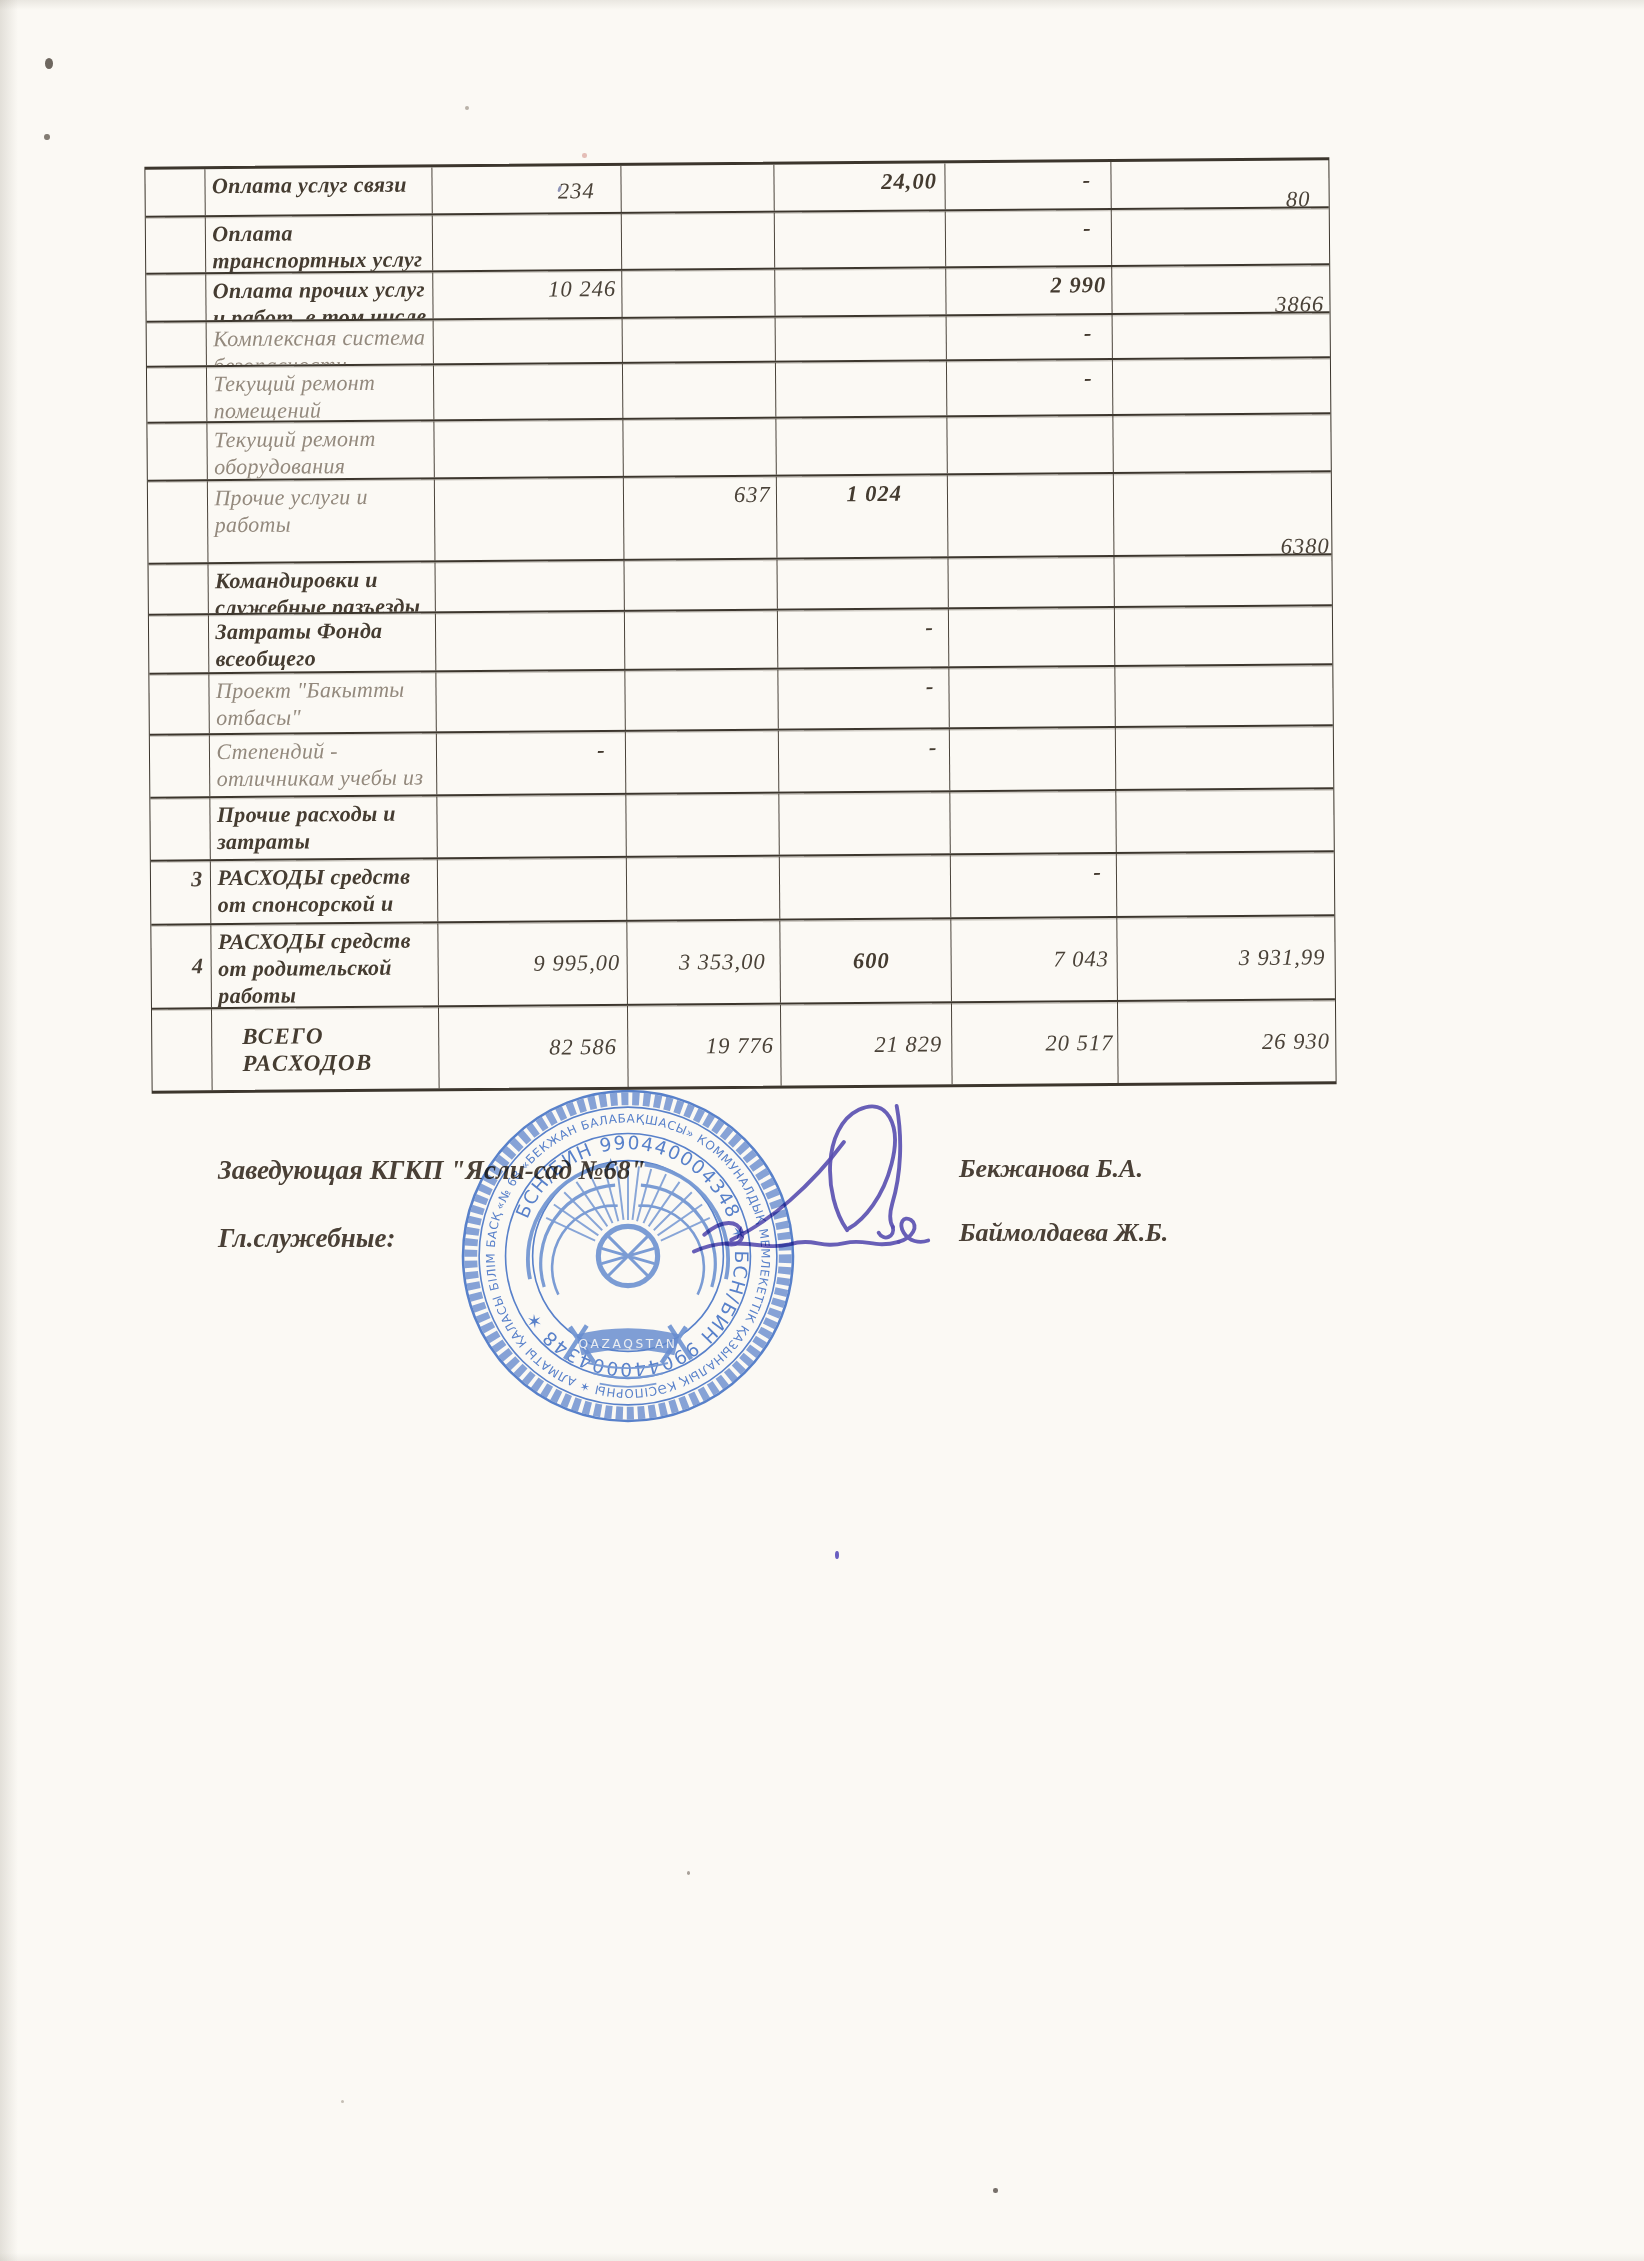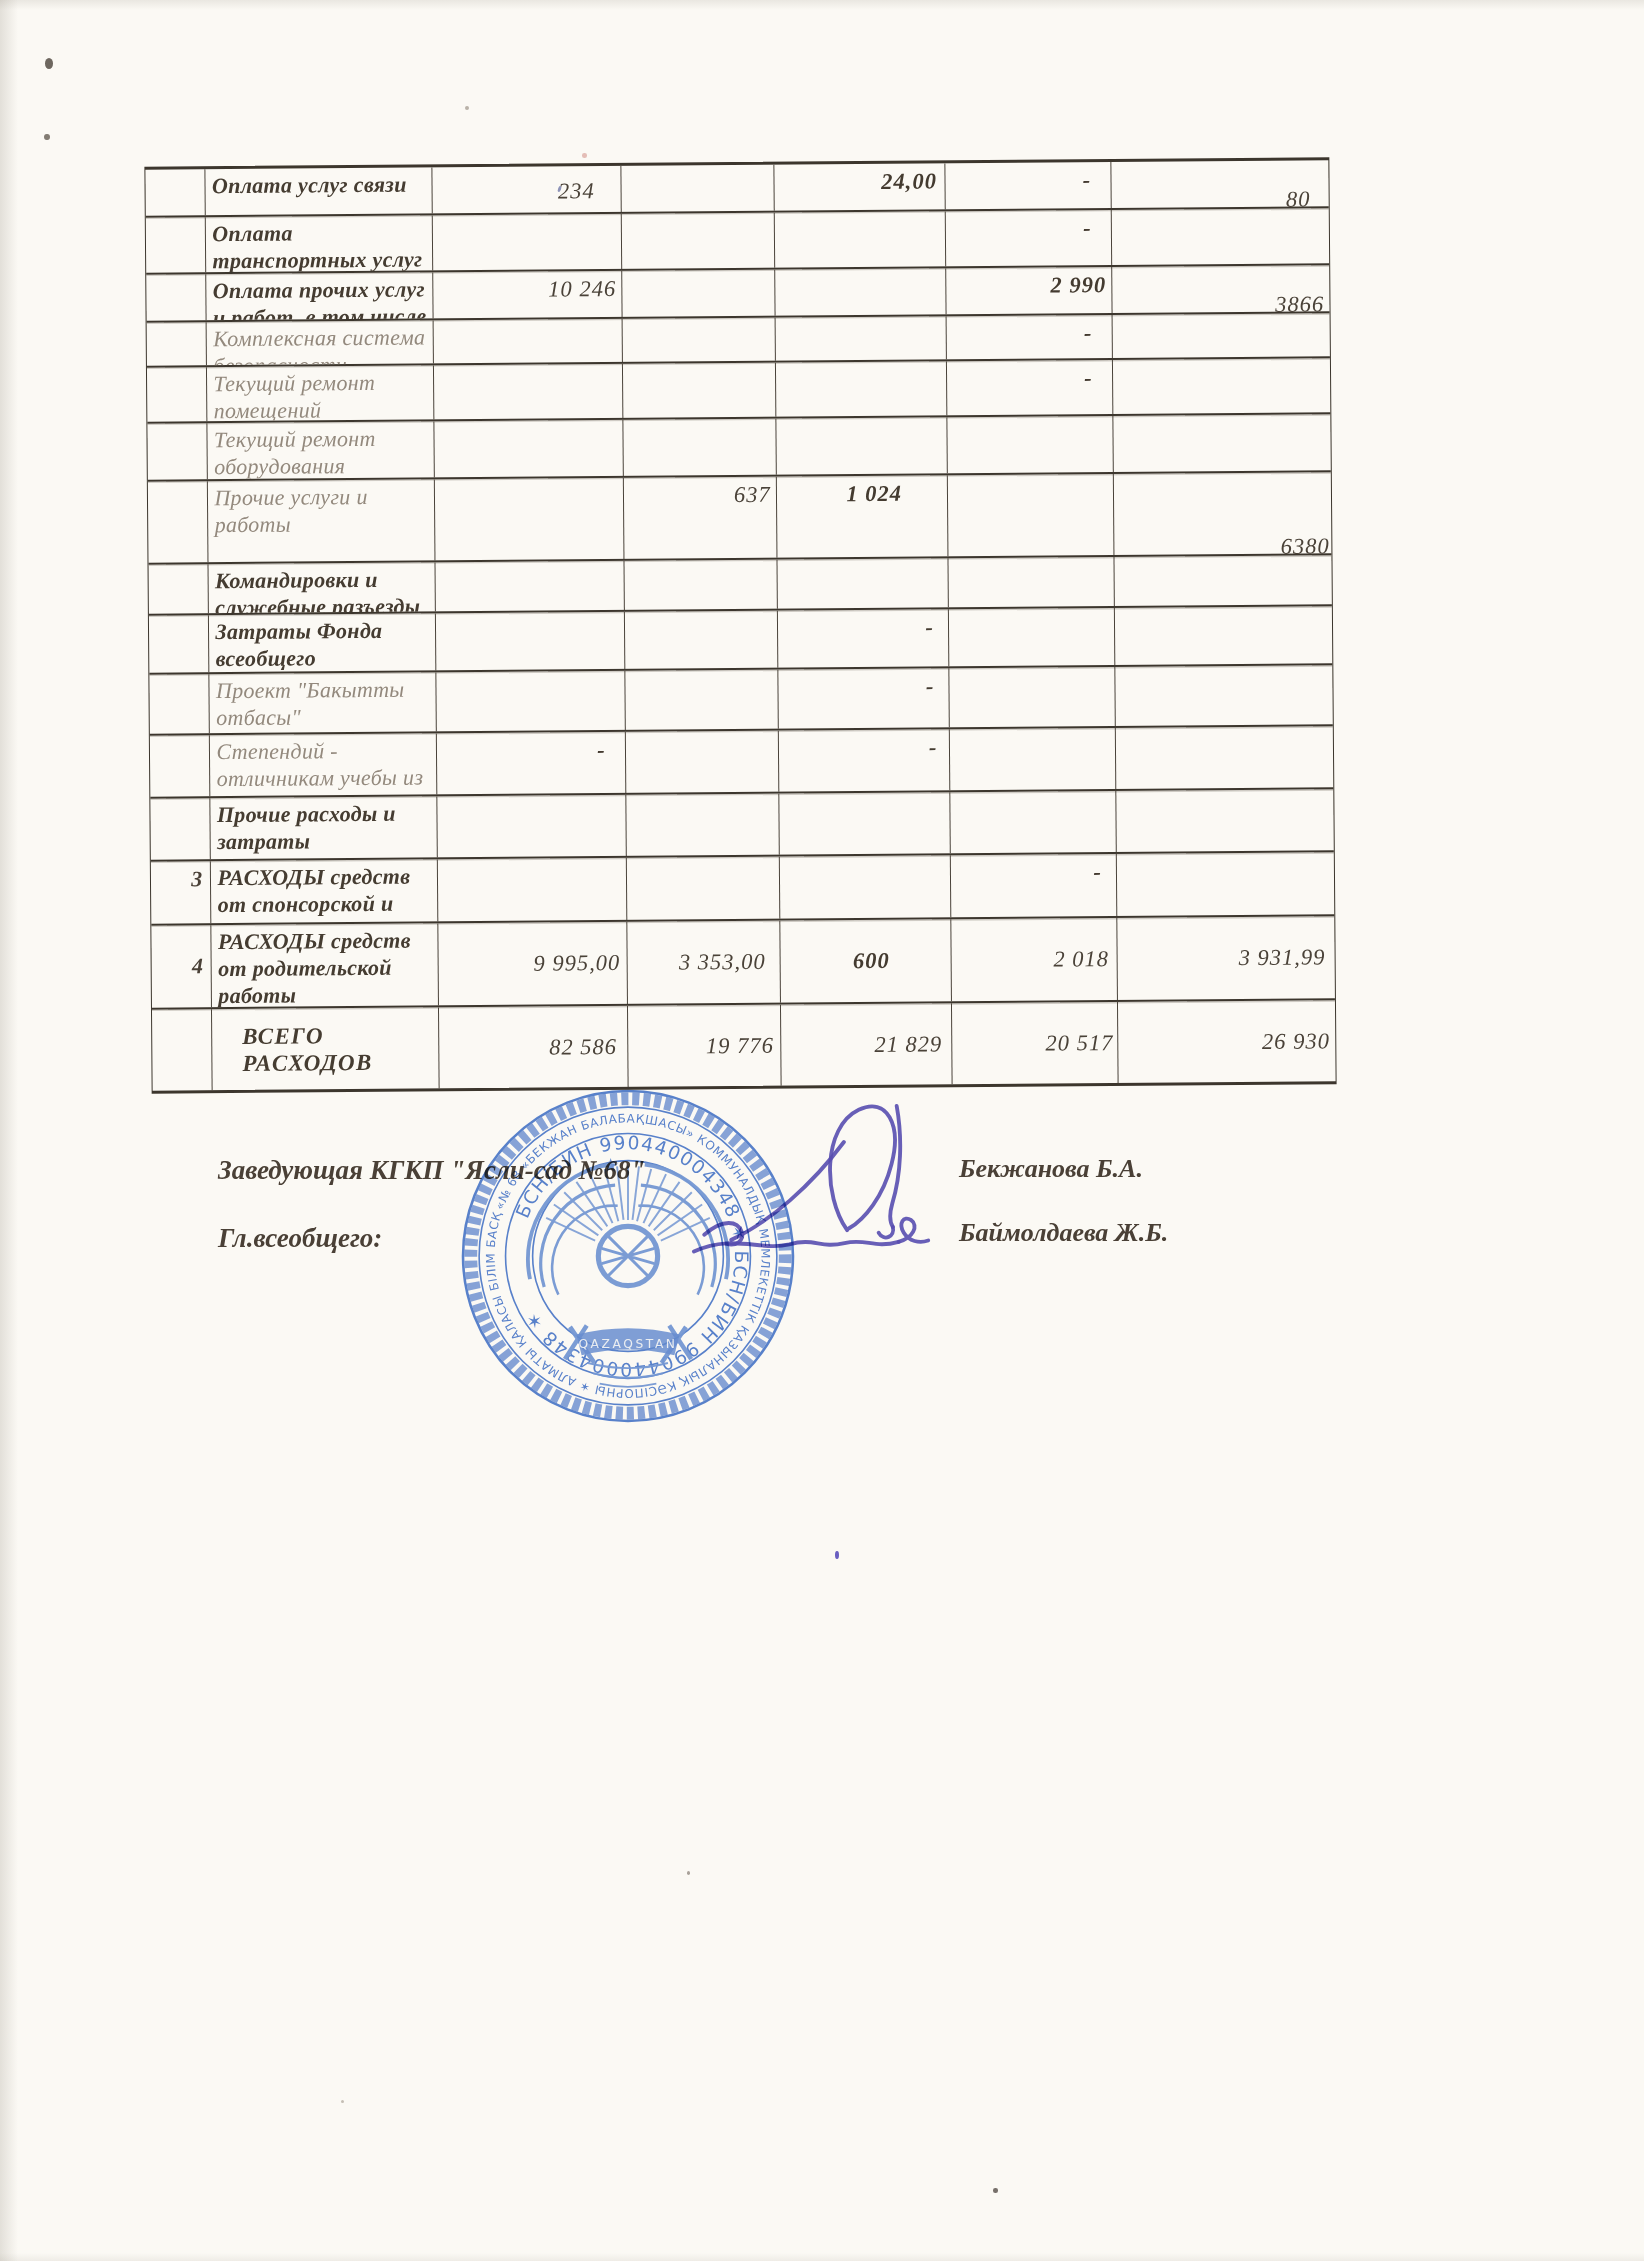--- a/index.html
+++ b/index.html
@@ -269,21 +269,21 @@
         <div class="cell cval va-mid" style="padding-right: 6.4px;">
           <span>9 995,00</span>
         </div>
         <div class="cell cval va-mid" style="padding-right: 14px;">
           <span>3 353,00</span>
         </div>
         <div class="cell cval va-mid" style="padding-right: 61px;">
           <span class="b">600</span>
         </div>
         <div class="cell cval va-mid" style="padding-right: 7.7px;">
-          <span>2 018</span>
+          <span>7 043</span>
         </div>
         <div class="cell cval va-mid" style="padding-right: 10.3px;">
           <span>3 931,99</span>
         </div>
       </div>
       <div class="trow" style="height: 81px;">
         <div class="cell cnum va-mid"></div>
         <div class="cell clabel total">ВСЕГО РАСХОДОВ</div>
         <div class="cell cval va-mid" style="padding-right: 10.3px;">
           <span>82 586</span>
@@ -298,21 +298,21 @@
           <span>20 517</span>
         </div>
         <div class="cell cval va-mid" style="padding-right: 6.4px;">
           <span>26 930</span>
         </div>
       </div>
     </div>
 
   <div class="lbl" id="director-label">Заведующая КГКП "Ясли-сад №68"</div>
   <div class="nm" id="director-name">Бекжанова Б.А.</div>
-  <div class="lbl" id="accountant-label">Гл.всеобщего:</div>
+  <div class="lbl" id="accountant-label">Гл.служебные:</div>
   <div class="nm" id="accountant-name">Баймолдаева Ж.Б.</div>
 
   <svg class="stamp" width="348" height="348" viewBox="0 0 540 540">
     <defs>
       <path id="ringOuter" d="M 75.5 199.2 A 207 207 0 1 1 74.3 202.6"></path>
       <path id="ringInner" d="M 114 213.2 A 166 166 0 1 1 112.1 218.7"></path>
     </defs>
     <g fill="none" stroke="#4b79d0">
       <circle cx="270" cy="270" r="256" stroke-width="4"></circle>
       <circle cx="270" cy="270" r="244" stroke-width="20" stroke-dasharray="11 6" opacity="0.72"></circle>

